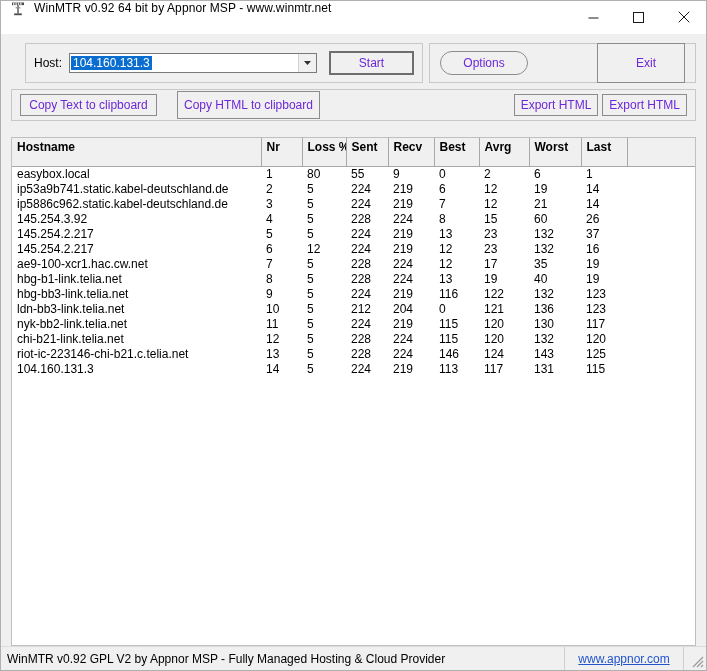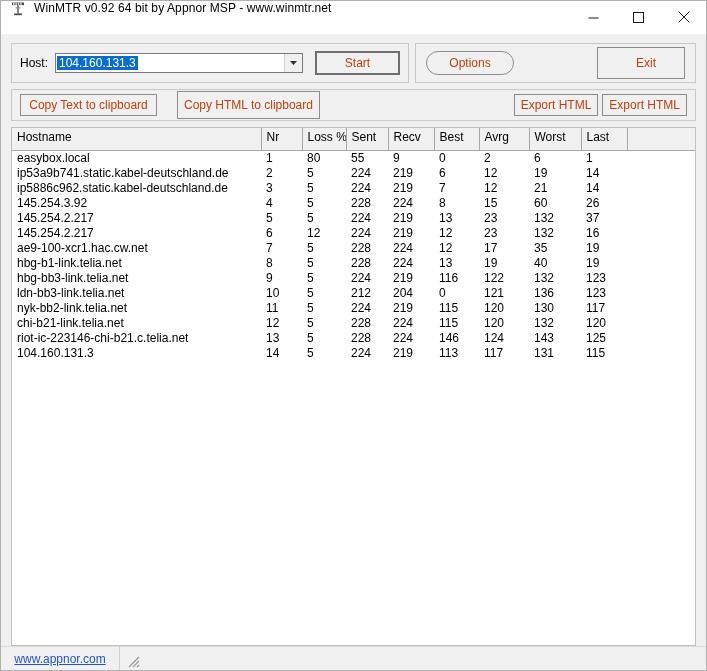--- a/index.html
+++ b/index.html
@@ -67,21 +67,21 @@
     flex: 1 1 auto;
     background: #f0f0f0;
     position: relative;
     padding: 0;
     display: flex;
     flex-direction: column;
   }
 
   .panels-row {
     display: flex;
-    margin: 9px 10px 0 10px;
+    margin: 9px 10px 0 24px;
     height: 40px;
   }
   .group {
     border: 1px solid #c8c8c8;
     background: #f0f0f0;
     box-sizing: border-box;
     display: flex;
     align-items: center;
   }
   .group-host {
@@ -133,41 +133,41 @@
     display: flex;
     align-items: center;
     justify-content: center;
   }
   .btn {
     background: #f0f0f0;
     border: 1px solid #8c8c8c;
     box-sizing: border-box;
     font-family: "Liberation Sans", sans-serif;
     font-size: 12px;
-    color: #c2410c;
+    color: #6d28d9;
     text-align: left;
     line-height: normal;
     display: flex;
     align-items: center;
     justify-content: center;
     padding: 0 6px;
     white-space: nowrap;
   }
   .btn-start {
     flex: 0 0 85px;
     height: 24px;
     margin-left: 12px;
     border: 2px solid #6e6e6e;
   }
   .btn-options { flex: 0 0 88px; height: 24px; border-radius: 12px; }
-  .btn-exit { flex: 0 0 88px; height: 32px; padding-left: 16px; }
+  .btn-exit { flex: 0 0 88px; height: 40px; padding-left: 16px; }
 
   
   .copy-group {
-    margin: 6px 10px 0 10px;
+    margin: 6px 10px 10px 10px;
     border: 1px solid #c8c8c8;
     height: 32px;
     box-sizing: border-box;
     display: flex;
     align-items: center;
     padding: 12px 8px;
     background: #f0f0f0;
   }
   .btn-copy-text { flex: 0 0 137px; height: 22px; }
   .btn-copy-html { flex: 0 0 137px; height: 28px; margin-left: 20px; }
@@ -188,23 +188,23 @@
   table.mtr {
     border-collapse: collapse;
     width: 100%;
     table-layout: fixed;
     font-size: 12px;
   }
   table.mtr thead th {
     background: #f0f0f0;
     border-right: 1px solid #a8a8a8;
     border-bottom: 1px solid #a8a8a8;
-    font-weight: normal;
+    font-weight: bold;
     text-align: left;
-    padding: 2px 0 6px 5px;
+    padding: 2px 0 12px 5px;
     height: 16px;
     font-size: 12px;
     color: #000000;
     box-sizing: border-box;
     overflow: hidden;
     white-space: nowrap;
   }
   table.mtr thead th.th-pad {
     border-right: none;
   }
@@ -535,20 +535,21 @@
               <td>117</td>
               <td>131</td>
               <td>115</td>
               <td></td>
             </tr>
           </tbody>
       </table>
     </div>
 
     <div class="statusbar">
+      <div class="status-cell">WinMTR v0.92 GPL V2 by Appnor MSP - Fully Managed Hosting &amp; Cloud Provider</div>
       <div class="status-link-cell">
         <span class="status-link">www.appnor.com</span>
       </div>
       <div class="grip-cell">
         <svg width="13" height="13" viewBox="0 0 13 13">
           <path d="M12 2 L2 12 M12 6 L6 12 M12 10 L10 12" stroke="#9a9a9a" stroke-width="1.2" fill="none"></path>
         </svg>
       </div>
     </div>
 

